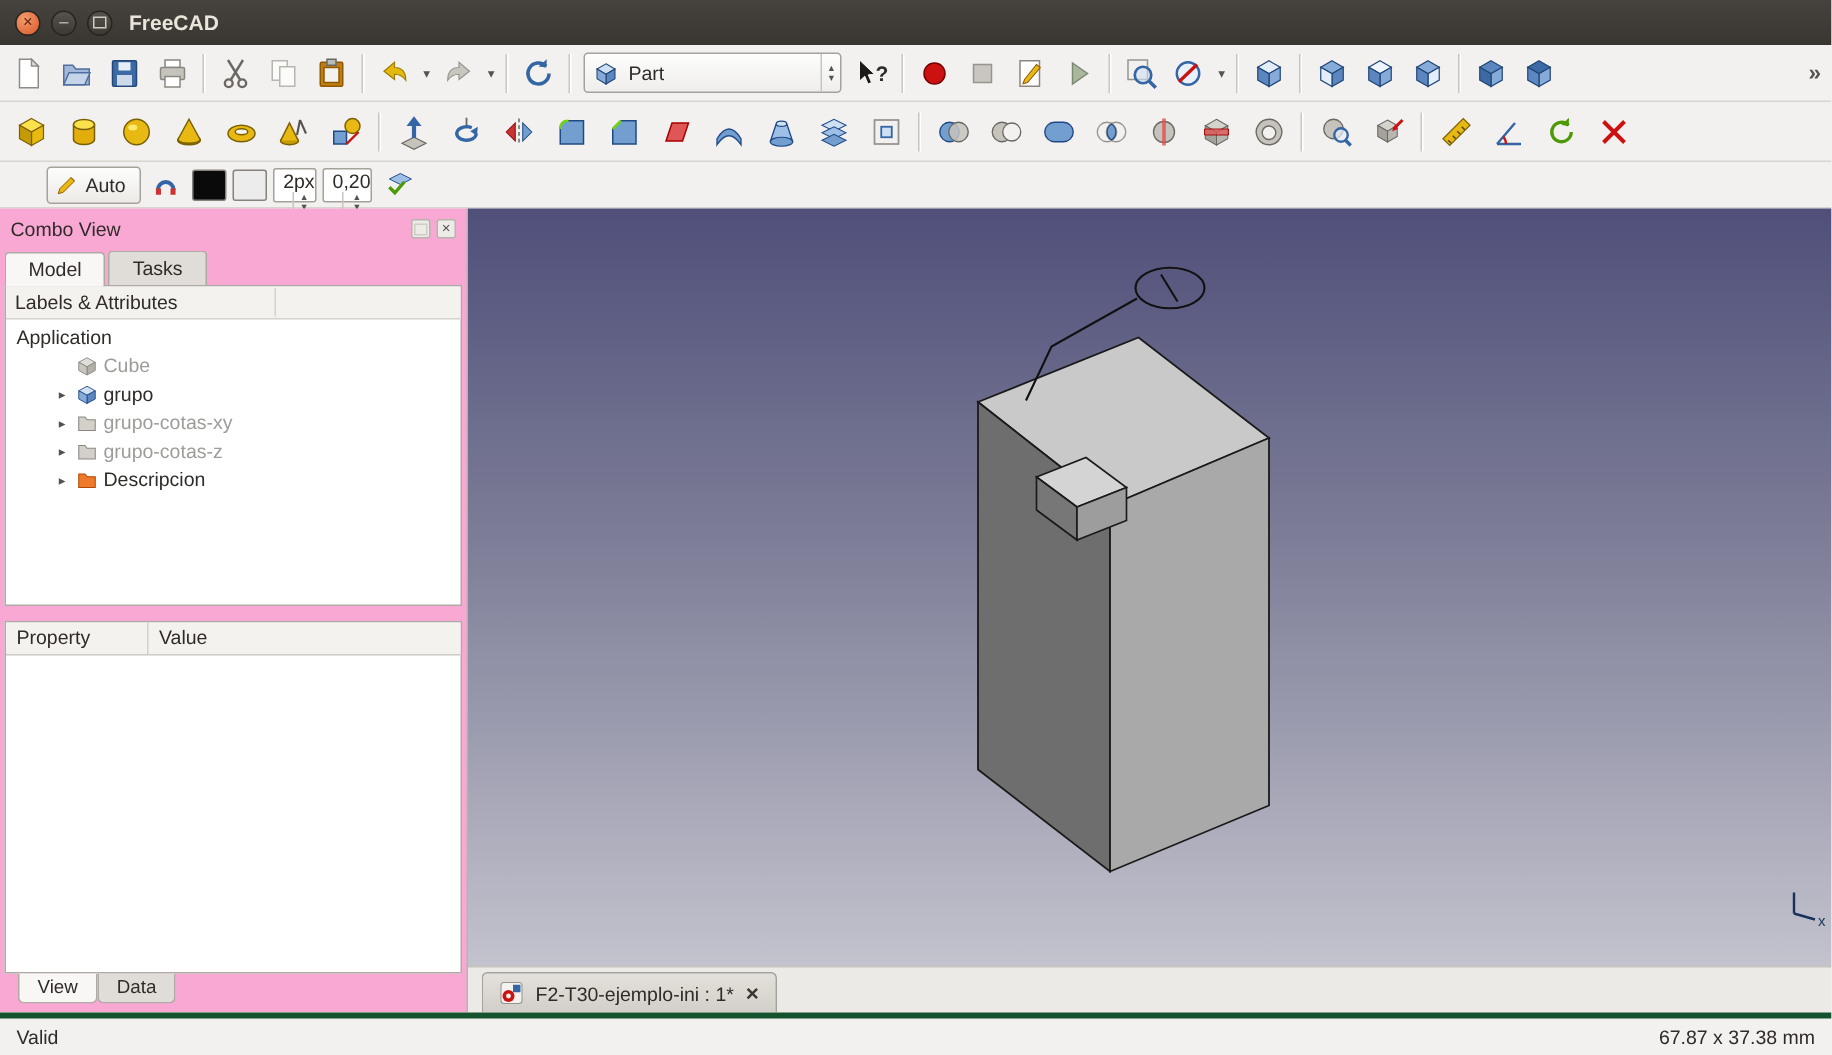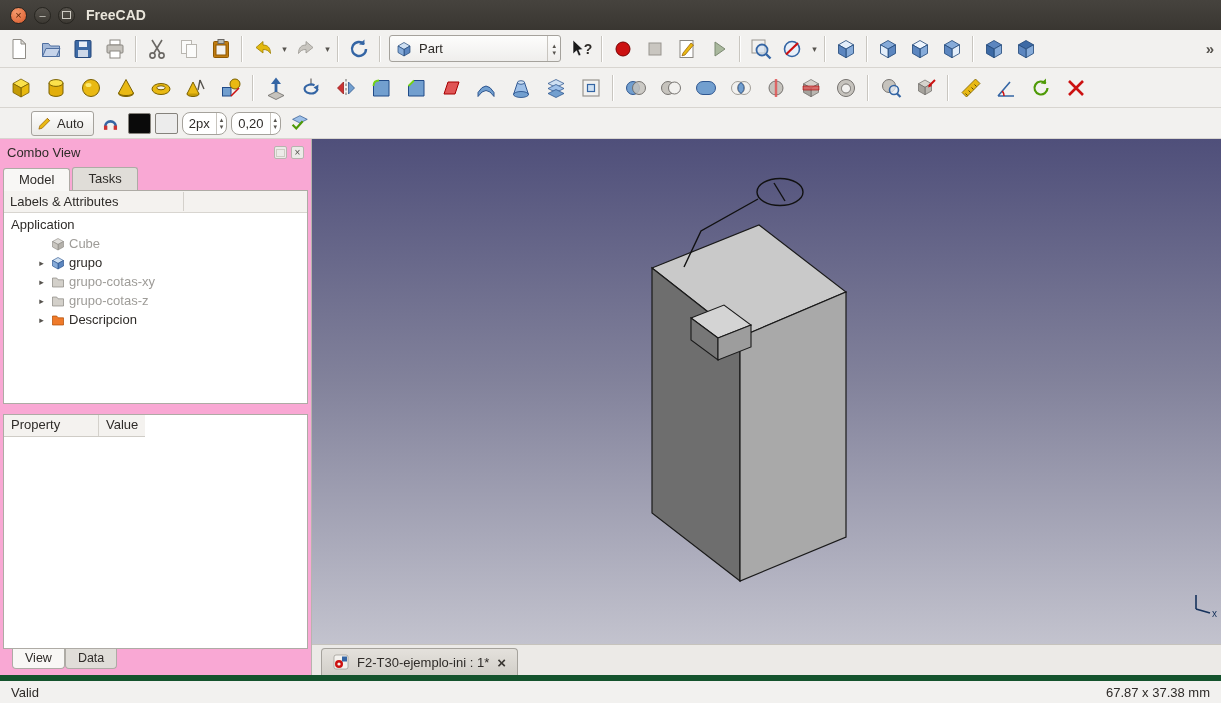--- a/index.html
+++ b/index.html
@@ -33,21 +33,21 @@
   .gl-sq::before { content:""; display:inline-block; width:7px; height:6px; border:1px solid #cfccc4; }
   .combo { height:27px; min-width:172px; border:1px solid #a5a29c; border-radius:3px; background:linear-gradient(#fdfdfc,#efeeec); display:flex; align-items:center; gap:7px; padding:0 0 0 6px; margin:0 4px; }
   .combo .cval { flex:1; }
   .spinner { display:flex; flex-direction:column; align-items:center; justify-content:center; font-size:7px; line-height:7px; color:#56534e; }
   .combo .spinner { border-left:1px solid #c8c5bf; align-self:stretch; padding:0 4px; }
   .ovf { margin-left:auto; color:#56534e; font-size:15px; font-weight:bold; padding-right:4px; }
   .traybtn { height:25px; border:1px solid #a5a29c; border-radius:3px; background:linear-gradient(#fdfdfc,#ebeae7); display:flex; align-items:center; gap:5px; padding:0 9px 0 5px;margin-left:28px; }
   .swatch { width:23px; height:21px; border:1px solid #85827c; border-radius:2px; }
   .swatch.black { background:#0a0a0a; }
   .swatch.light { background:#ececec; }
-  .spinbox { height:23px; border:1px solid #a5a29c; border-radius:8px; background:#fff; display:flex; align-items:center; padding-left:6px; }
+  .spinbox { height:23px; border:1px solid #a5a29c; border-radius:2px; background:#fff; display:flex; align-items:center; padding-left:6px;flex-direction:column; }
   .spinbox .spinner { border-left:1px solid #c8c5bf; align-self:stretch; padding:0 3px; margin-left:6px; }
 
   
   .content { flex:1 1 auto; min-height:0; display:flex; }
   .sidebar { width:312px; flex:0 0 312px; border-right:1px solid #b7b4ae; display:flex; flex-direction:column; background:#f9a8d4; padding-top:3px; }
   .panel-title { height:21px; flex:0 0 21px; display:flex; align-items:center; padding:0 7px; }
   .panel-title .pt { flex:1; }
   .mini { width:13px; height:13px; display:flex; align-items:center; justify-content:center; font-size:10px; color:#56534e; border:1px solid #b7b4ae; border-radius:2px; margin-left:4px; background:#ecebe8; }
   .mtabs { display:flex; gap:2px; padding:4px 3px 0 3px; }
   .mtab { padding:3px 15px 4px; border:1px solid #aeaba5; border-bottom:none; border-radius:3px 3px 0 0; background:#e0ddd8; }
@@ -56,40 +56,40 @@
   .colhdr { height:22px; flex:0 0 22px; background:#f4f2ef; border-bottom:1px solid #d8d5d0; display:flex; align-items:center; }
   .colhdr .hcell { width:180px; border-right:1px solid #d4d1cb; padding:2px 6px; }
   .tree { flex:1; padding-top:2px; overflow:hidden; }
   .trow { height:19px; display:flex; align-items:center; gap:4px; }
   .trow .exp { width:11px; text-align:center; font-size:9px; color:#55524d; flex:0 0 11px; }
   .trow.root { padding-left:7px; }
   .trow.doc { padding-left:13px; font-weight:bold; }
   .trow.child { padding-left:32px; }
   .muted { color:#9e9c98; }
   .gap { height:10px; flex:0 0 10px; }
-  .propwrap { margin:0 3px; border:1px solid #aeaba5; background:#fff; flex:1 1 auto; min-height:0; display:flex; flex-direction:row;gap:16px; }
+  .propwrap { margin:0 3px; border:1px solid #aeaba5; background:#fff; flex:1 1 auto; min-height:0; display:flex; flex-direction:column;gap:16px; }
   .prophdr { height:22px; flex:0 0 22px; background:#f4f2ef; border-bottom:1px solid #cfccc6; display:flex; }
   .prophdr .pcell { padding:2px 7px; border-right:1px solid #d4d1cb; }
   .prophdr .pcell.p1 { width:95px; flex:0 0 95px; }
   .prophdr .pcell.p2 { flex:1; border-right:none; }
   .propbody { flex:1; }
   .btabs { height:26px; flex:0 0 26px; display:flex; align-items:flex-start; padding:0 12px; }
   .btab { padding:2px 12px 3px; border:1px solid #aeaba5; border-top:none; border-radius:0 0 4px 4px; background:#e0ddd8; font-size:12.5px; }
   .btab.active { background:#f8f7f5; }
 
   
   .main { flex:1 1 auto; min-width:0; display:flex; flex-direction:column; }
   .viewport { flex:1 1 auto; min-height:0; position:relative; background:linear-gradient(180deg,#4f4f7a 0%,#82829b 48%,#c3c3ce 100%); overflow:hidden; }
   .viewport svg { position:absolute; inset:0; width:100%; height:100%; }
   .doctabs { height:31px; flex:0 0 31px; background:#eceae7; border-top:1px solid #c6c3bd; display:flex; align-items:flex-end; padding:0 0 0 9px; }
   .dtab { height:27px; display:flex; align-items:center; gap:8px; padding:0 11px; border:1px solid #a5a29c; border-bottom:none; border-radius:4px 4px 0 0; background:linear-gradient(#e4e1dc,#d2cfc9); }
   .dtab .dclose { font-size:15px; font-weight:bold; color:#3a3733; }
 
   
-  .statusbar { height:28px; flex:0 0 28px; border-top:6px solid #14532d; background:#f2f1ef; display:flex; align-items:center; justify-content:space-between; padding:0 11px; }
+  .statusbar { height:28px; flex:0 0 28px; border-top:4px solid #14532d; background:#f2f1ef; display:flex; align-items:center; justify-content:space-between; padding:0 11px; }
 </style>
 </head>
 <body>
 
 <div class="window">
 
   <div class="titlebar">
     <span class="winbtn close gl-x"></span>
     <span class="winbtn plain gl-dash"></span>
     <span class="winbtn plain gl-sq"></span>

